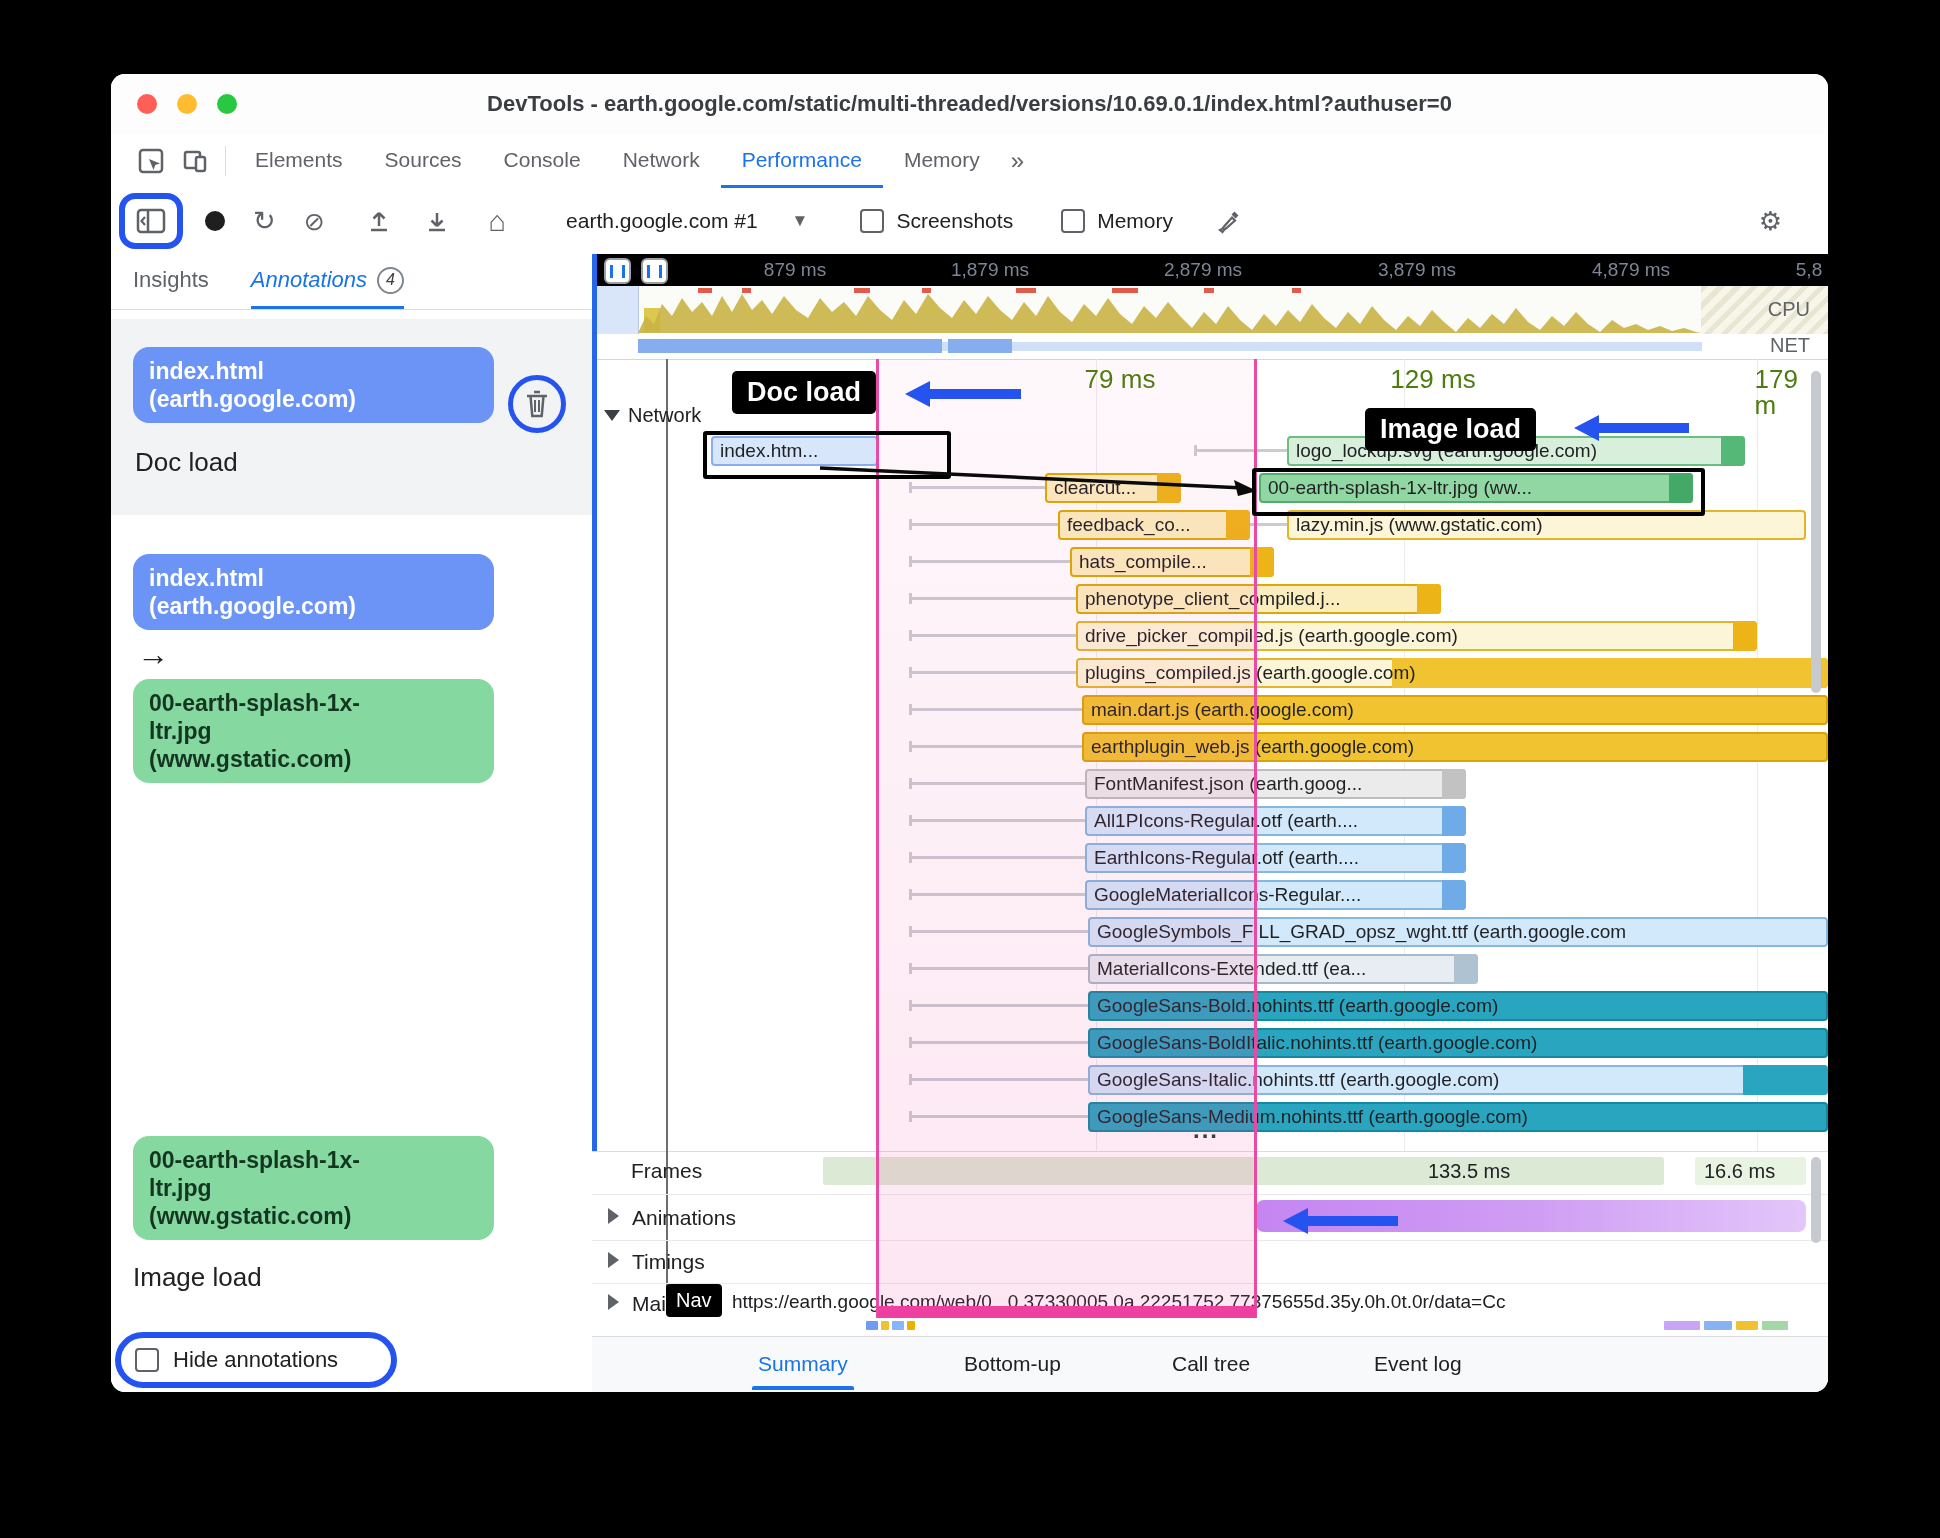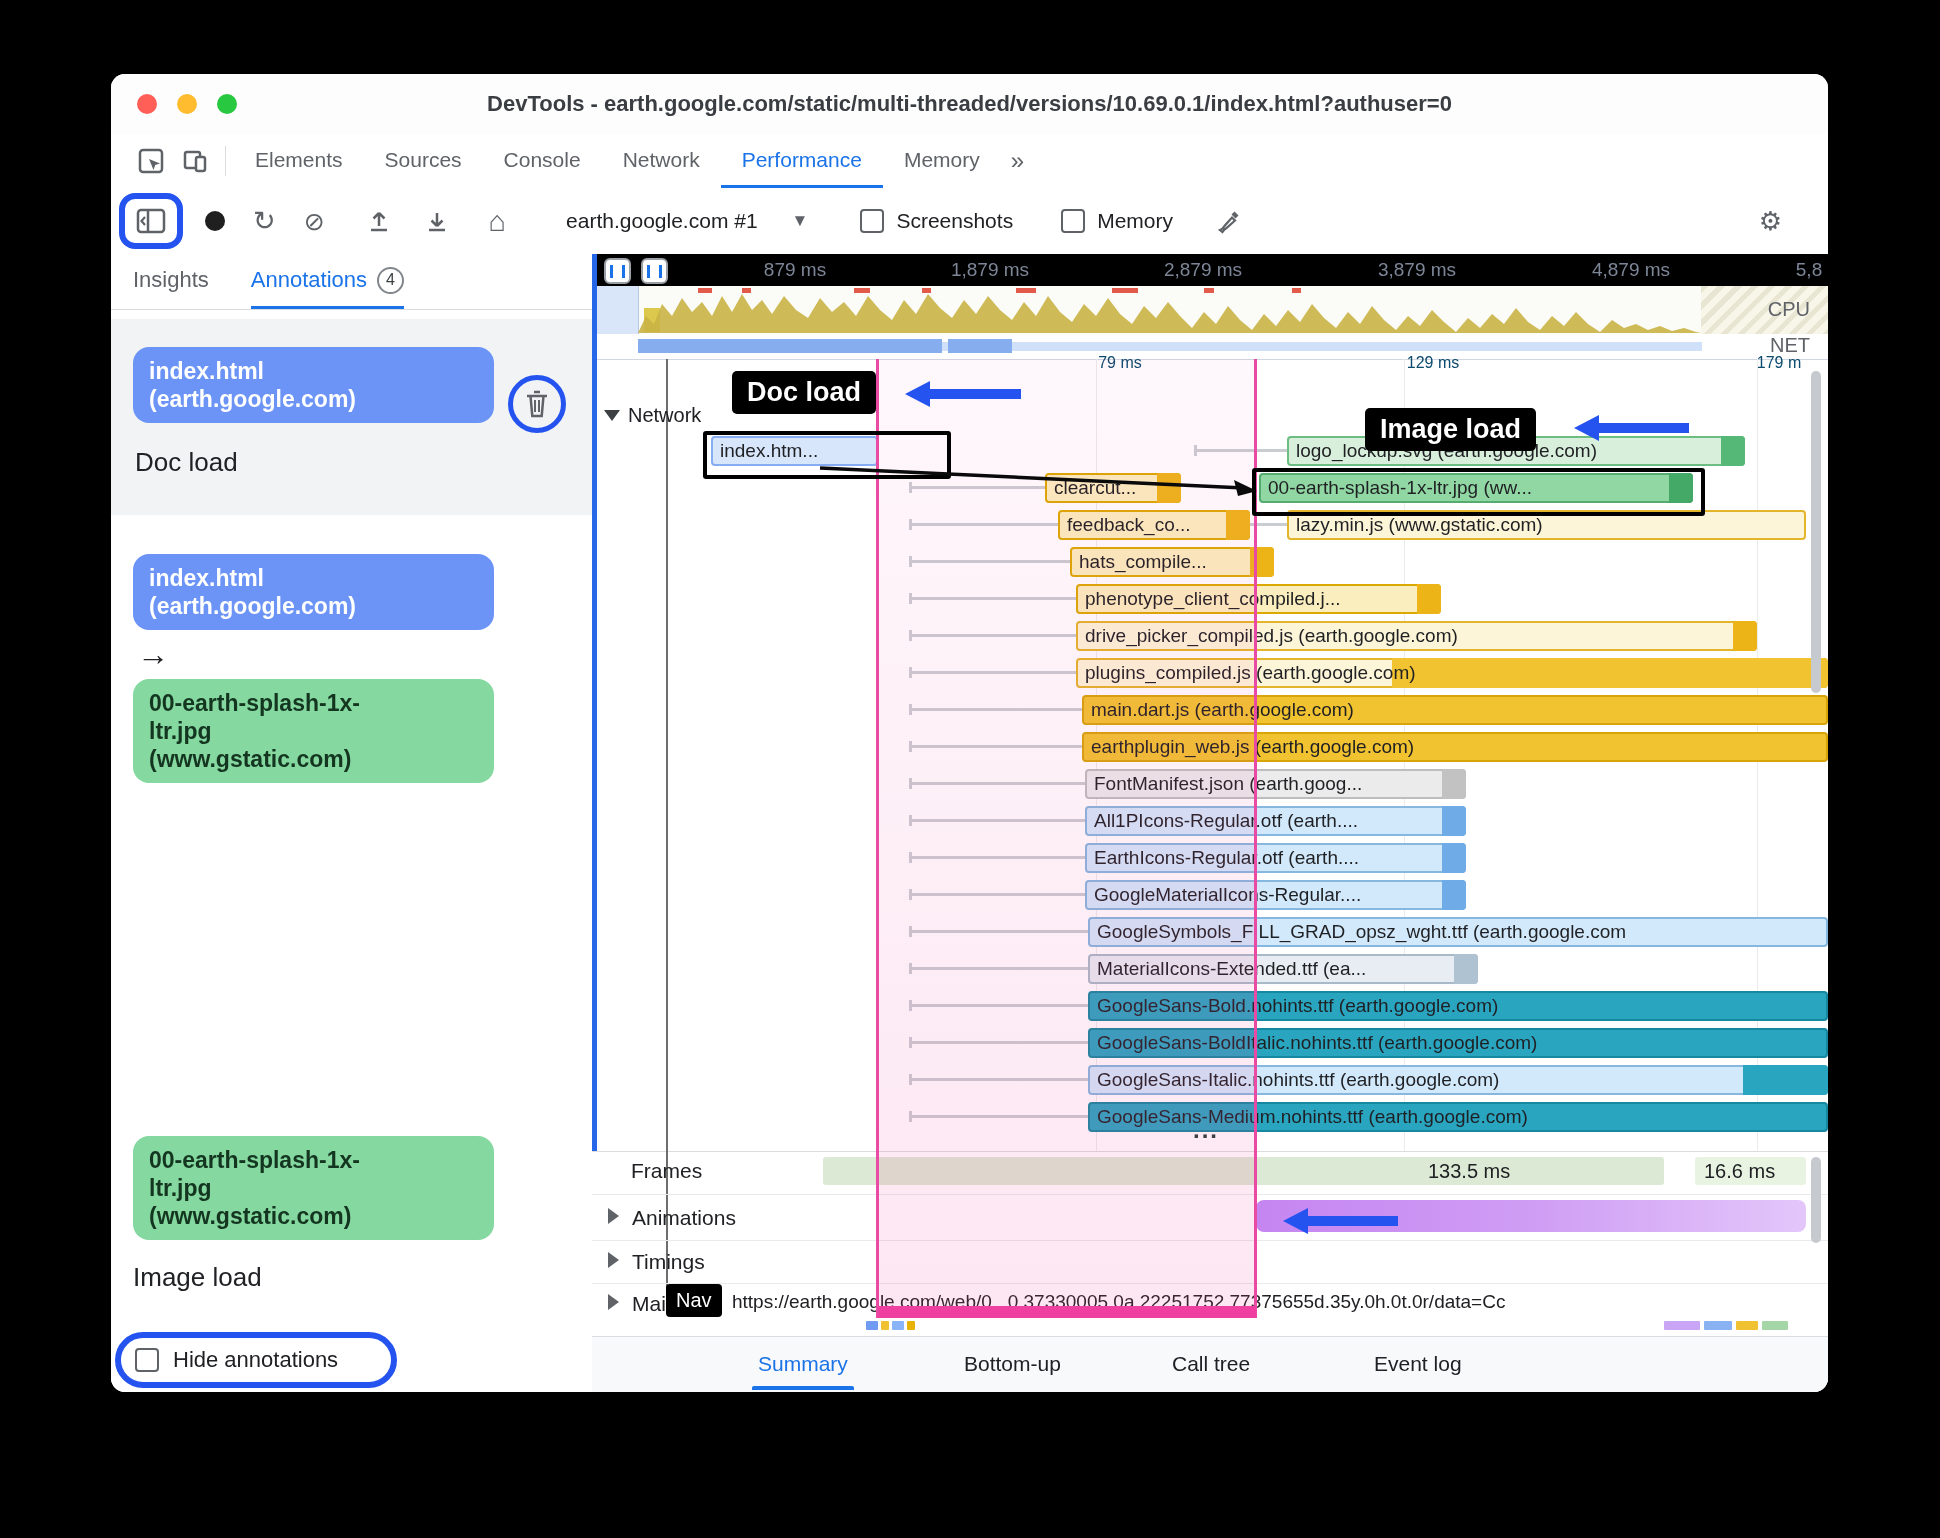--- a/index.html
+++ b/index.html
@@ -41,21 +41,21 @@
   .tbg{font-size:27px;color:#5f6368;}
   .target-label{font-size:21px;color:#202124;margin-left:60px;}
   .caret{font-size:17px;color:#5f6368;margin-left:34px;}
   .checkbox{width:20px;height:20px;border:2.5px solid #5f6368;border-radius:4px;background:#fff;}
   .cb-label{font-size:21px;color:#202124;margin-left:12px;}
   
   .sidebar{position:absolute;left:0;top:180px;width:481px;bottom:0;border-right:1px solid #dadce0;background:#fff;}
   .sb-tabs{position:absolute;left:0;top:0;right:0;height:55px;border-bottom:1px solid #dadce0;
            display:flex;align-items:stretch;padding-left:22px;gap:42px;}
   .sb-tab{display:flex;align-items:center;font-size:22px;color:#5f6368;border-bottom:3px solid transparent;gap:10px;}
-  .sb-tab.active{color:#1a73e8;border-bottom-color:#1a73e8;}
+  .sb-tab.active{color:#1a73e8;border-bottom-color:#1a73e8;font-style:italic;}
   .badge{min-width:27px;height:27px;border:2px solid #80868b;border-radius:50%;color:#3c4043;font-size:16px;
          display:flex;align-items:center;justify-content:center;box-sizing:border-box;padding:0 3px;}
   .ann-entry{position:absolute;left:0;right:0;}
   .ann-entry.selected{background:#f1f3f4;}
   .pill{box-sizing:border-box;width:361px;padding:10px 16px;border-radius:16px;font-size:23px;font-weight:bold;
         line-height:28px;white-space:pre-line;}
   .pill.blue{background:#6b94f6;color:#fff;}
   .pill.green{background:#85d8a0;color:#143620;}
   .pill.pink{width:auto;display:inline-block;background:#ed3d98;color:#fff;border-radius:24px;padding:7px 24px;}
   .ann-caption{font-size:26px;line-height:34px;color:#202124;white-space:pre-line;}
@@ -80,21 +80,21 @@
   .mm-label{position:absolute;right:18px;font-size:20px;color:#5f6368;z-index:3;}
   .red-dash{position:absolute;top:2px;height:5px;background:#e25a4a;}
   .mm-net{position:absolute;left:0;top:80px;right:0;height:25px;background:#fff;text-decoration:underline;}
   .net-base{position:absolute;left:46px;top:8px;width:1064px;height:9px;background:#cfe0f8;}
   .net-dark{position:absolute;top:5px;height:14px;background:#86aeee;}
   .blue-strip{position:absolute;left:0;top:0;width:5px;height:897px;background:#2567e8;z-index:6;}
   .wf-bg{position:absolute;left:0;top:105px;right:0;height:792px;background:#fff;border-top:1px solid #d0d7e2;}
   .wf-grid{position:absolute;top:105px;width:1px;height:792px;background:#ebebeb;z-index:1;}
   .nav-vline{position:absolute;left:74px;top:105px;width:2px;height:945px;background:#6d6d6d;z-index:2;}
   #wf-rows{position:absolute;inset:0;}
-  .wf-time{position:absolute;top:96px;line-height:26px;font-size:16px;color:#0c4a6e;transform:translateX(-50%);z-index:2;}
+  .wf-time{position:absolute;top:112px;line-height:26px;font-size:26px;color:#4d7c0f;transform:translateX(-50%);z-index:2;}
   .net-section{position:absolute;left:12px;top:150px;display:flex;align-items:center;gap:8px;z-index:2;}
   .tri-down{width:0;height:0;border-left:8px solid transparent;border-right:8px solid transparent;border-top:11px solid #3c4043;}
   .net-section-label{font-size:20px;color:#202124;}
   .lead-line{position:absolute;height:3px;background:#c9cdd2;z-index:2;}
   .lead-line::before{content:'';position:absolute;left:0;top:-4px;width:3px;height:11px;background:#c9cdd2;}
   .bar{position:absolute;height:30px;box-sizing:border-box;border-radius:4px;font-size:19px;z-index:3;}
   .bar-label{position:relative;z-index:2;display:block;line-height:25px;padding-left:7px;white-space:nowrap;color:#1f2023;}
   .bar-doc{background:#d7e6fb;border:2px solid #86acf1;}
   .bar-green{background:#d8efdc;border:2px solid #6cbd82;}
   .bar-green-solid{background:#90d7a3;border:2px solid #54ad6e;}

